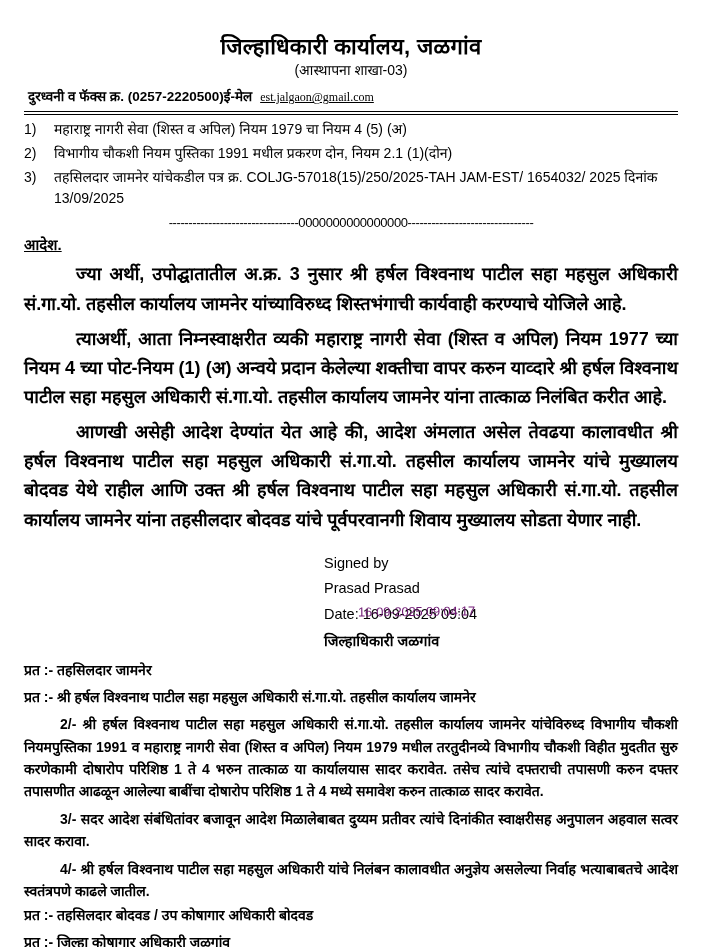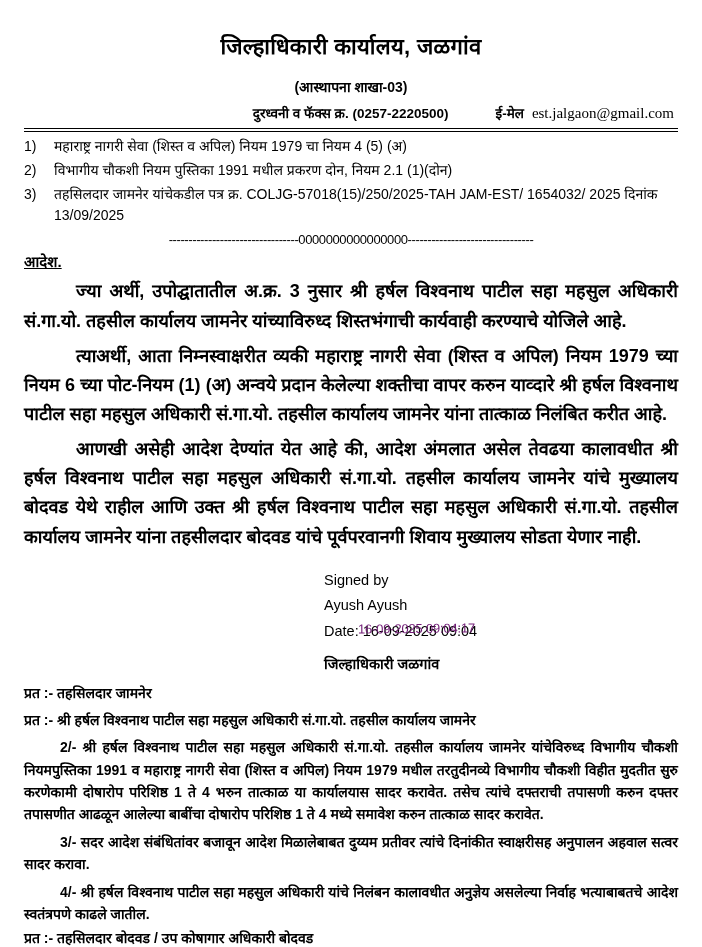--- a/index.html
+++ b/index.html
@@ -25,42 +25,42 @@
   .hdr-title {
     text-align: center;
     font-size: 22px;
     font-weight: bold;
     letter-spacing: 0.3px;
     line-height: 1.2;
   }
   .hdr-sub {
     text-align: center;
     font-size: 14px;
-    font-weight: bold;
-    margin-top: 17px;
+    font-weight: normal;
+    margin-top: 0;
   }
   .hdr-contact {
     display: flex;
-    justify-content: flex-end;
+    justify-content: flex-start;
     align-items: baseline;
     font-size: 13.5px;
     font-weight: bold;
     margin-top: 8px;
     padding: 0 4px;
-    gap: 47px;
   }
   .hdr-contact .right {
     display: flex;
     gap: 8px;
     align-items: baseline;
   }
   .hdr-contact .email-val {
     font-weight: normal;
     font-family: "Liberation Serif", serif;
-    font-size: 15px;
+    font-size: 12px;
+    text-decoration: underline;
   }
   .rule {
     border: 0;
     border-top: 1.6px solid #000;
     margin: 6px 0 0 0;
   }
   .rule.thin {
     border-top: 1.2px solid #000;
     margin-top: 2px;
   }
@@ -130,21 +130,21 @@
     left: 34px;
     top: -1px;
     font-size: 13px;
     color: #701a75;
     letter-spacing: -0.2px;
     transform: rotate(-0.6deg);
   }
   .sign-auth {
     font-weight: bold;
     font-size: 14.5px;
-    margin-top: 8px;
+    margin-top: 2px;
   }
   .copy-line {
     font-size: 14px;
     font-weight: bold;
     margin-top: 6px;
     line-height: 1.5;
   }
   .num-para {
     font-size: 14px;
     line-height: 1.6;
@@ -190,26 +190,26 @@
       <span class="num">3)</span>
       <span class="txt">तहसिलदार जामनेर यांचेकडील पत्र क्र. COLJG-57018(15)/250/2025-TAH JAM-EST/ 1654032/ 2025 दिनांक 13/09/2025</span>
     </li>
   </ol>
 
   <div class="dashline">---------------------------------0000000000000000--------------------------------</div>
 
   <div class="order-head">आदेश.</div>
 
   <p class="para">ज्या अर्थी, उपोद्घातातील अ.क्र. 3 नुसार श्री हर्षल विश्वनाथ पाटील सहा महसुल अधिकारी सं.गा.यो. तहसील कार्यालय जामनेर यांच्याविरुध्द शिस्तभंगाची कार्यवाही करण्याचे योजिले आहे.</p>
-  <p class="para">त्याअर्थी, आता निम्नस्वाक्षरीत व्यकी महाराष्ट्र नागरी सेवा (शिस्त व अपिल) नियम 1979 च्या नियम 6 च्या पोट-नियम (1) (अ) अन्वये प्रदान केलेल्या शक्तीचा वापर करुन याव्दारे श्री हर्षल विश्वनाथ पाटील सहा महसुल अधिकारी सं.गा.यो. तहसील कार्यालय जामनेर यांना तात्काळ निलंबित करीत आहे.</p>
+  <p class="para">त्याअर्थी, आता निम्नस्वाक्षरीत व्यकी महाराष्ट्र नागरी सेवा (शिस्त व अपिल) नियम 1977 च्या नियम 4 च्या पोट-नियम (1) (अ) अन्वये प्रदान केलेल्या शक्तीचा वापर करुन याव्दारे श्री हर्षल विश्वनाथ पाटील सहा महसुल अधिकारी सं.गा.यो. तहसील कार्यालय जामनेर यांना तात्काळ निलंबित करीत आहे.</p>
   <p class="para">आणखी असेही आदेश देण्यांत येत आहे की, आदेश अंमलात असेल तेवढया कालावधीत श्री हर्षल विश्वनाथ पाटील सहा महसुल अधिकारी सं.गा.यो. तहसील कार्यालय जामनेर यांचे मुख्यालय बोदवड येथे राहील आणि उक्त श्री हर्षल विश्वनाथ पाटील सहा महसुल अधिकारी सं.गा.यो. तहसील कार्यालय जामनेर यांना तहसीलदार बोदवड यांचे पूर्वपरवानगी शिवाय मुख्यालय सोडता येणार नाही.</p>
 
   <div class="sign-block">
     <span class="sig-line">Signed by</span>
-    <span class="sig-line">Ayush Ayush</span>
+    <span class="sig-line">Prasad Prasad</span>
     <span class="sig-line sign-date">
       <span>Date:</span>
       <span>16-09-2025 09:04</span>
       <span class="date-overlay">16-09-2025 09:04:17</span>
     </span>
     <span class="sig-line sign-auth">जिल्हाधिकारी जळगांव</span>
   </div>
 
   <div class="copy-line">
     <span>प्रत :- तहसिलदार जामनेर</span>

